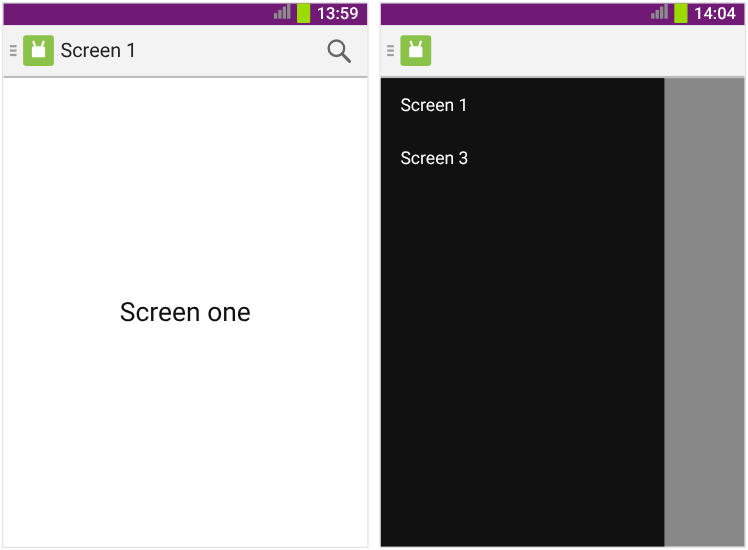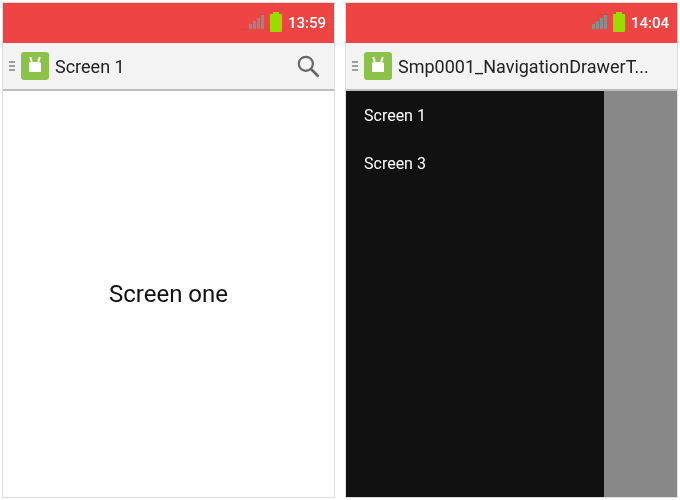--- a/index.html
+++ b/index.html
@@ -1,19 +1,19 @@
 <!DOCTYPE html>
 <html><head>
 <meta charset="utf-8">
 <style>
   * { margin: 0; padding: 0; box-sizing: border-box; }
   body { background: #fff; width: 680px; height: 500px; font-family: Roboto, "Helvetica Neue", Arial, sans-serif; overflow: hidden; }
   .container { display: flex; gap: 10px; padding: 2px; }
   .device { width: 333px; height: 496px; background: #fff; border: 1px solid #ddd; display: flex; flex-direction: column; overflow: hidden; }
-  .status-bar { height: 40px; background: #ef4444; display: flex; align-items: center; justify-content: flex-end; padding: 0 8px; gap: 6px; }
+  .status-bar { height: 20px; background: #701a75; display: flex; align-items: flex-start; justify-content: flex-end; padding: 0 8px; gap: 6px; }
   .status-time { color: #fff; font-size: 15px; font-weight: 500; }
   .signal { display: flex; align-items: flex-end; gap: 1px; padding-bottom: 2px; }
   .signal-bar { width: 3px; background: #8c8c8c; }
   .signal-bar:nth-child(1){height:5px;} .signal-bar:nth-child(2){height:8px;}
   .signal-bar:nth-child(3){height:11px;} .signal-bar:nth-child(4){height:14px;}
   .battery { width: 12px; height: 18px; background: #9cdb00; border-radius: 1px; position: relative; }
   .battery::before { content:""; position:absolute; top:-2px; left:3px; width:6px; height:2px; background:#9cdb00; }
   .action-bar { height: 48px; background: #f3f3f3; border-bottom: 2px solid #bdbdbd; display: flex; align-items: center; padding: 0 6px; }
   .drawer-toggle { display: flex; align-items: center; gap: 6px; cursor: pointer; }
   .hamburger { display:flex; flex-direction:column; gap:2px; }
@@ -93,21 +93,20 @@
             <div class="hamburger-line"></div>
             <div class="hamburger-line"></div>
         </div>
         <div class="app-icon">
           <div class="app-icon-bg"></div>
             <div class="app-icon-ant"></div>
             <div class="app-icon-ant2"></div>
             <div class="app-icon-bot"></div>
         </div>
       </div>
-      <span class="ab-title">Smp0001_NavigationDrawerT...</span>
     </div>
     <div class="drawer-layout">
       <div class="drawer-scrim"></div>
       <div class="drawer-panel">
         <div class="drawer-item">
           <span>Screen 1</span>
         </div>
         <div class="drawer-item">
           <span>Screen 3</span>
         </div>

